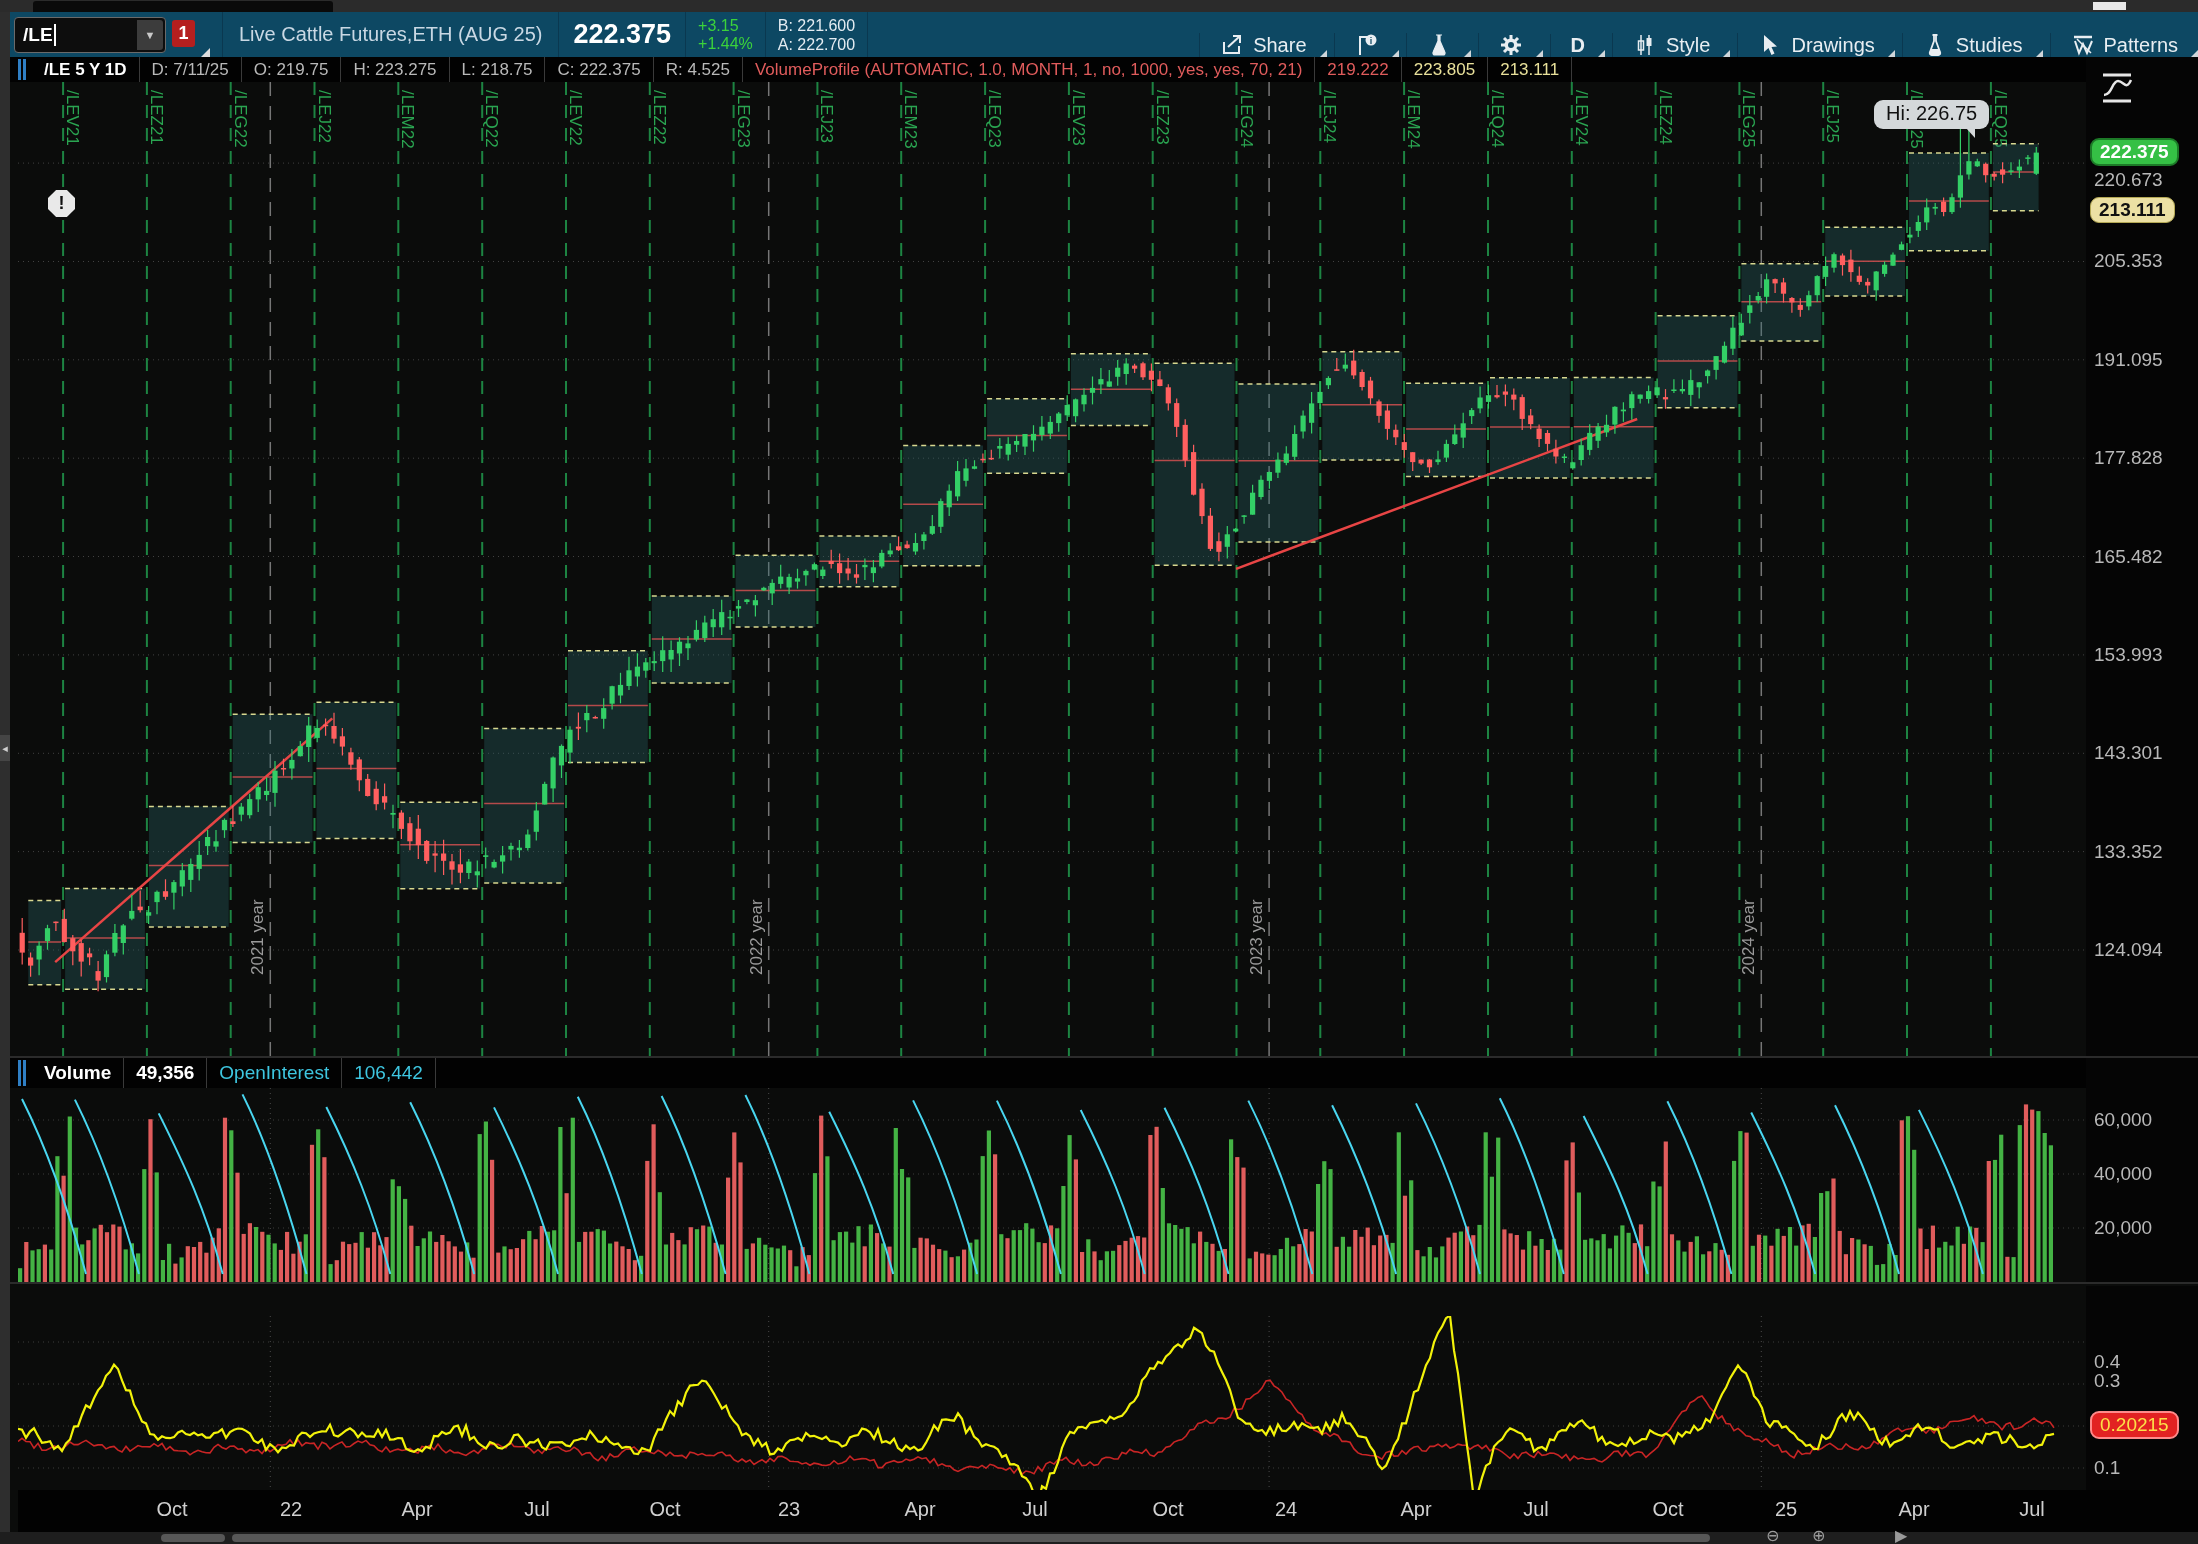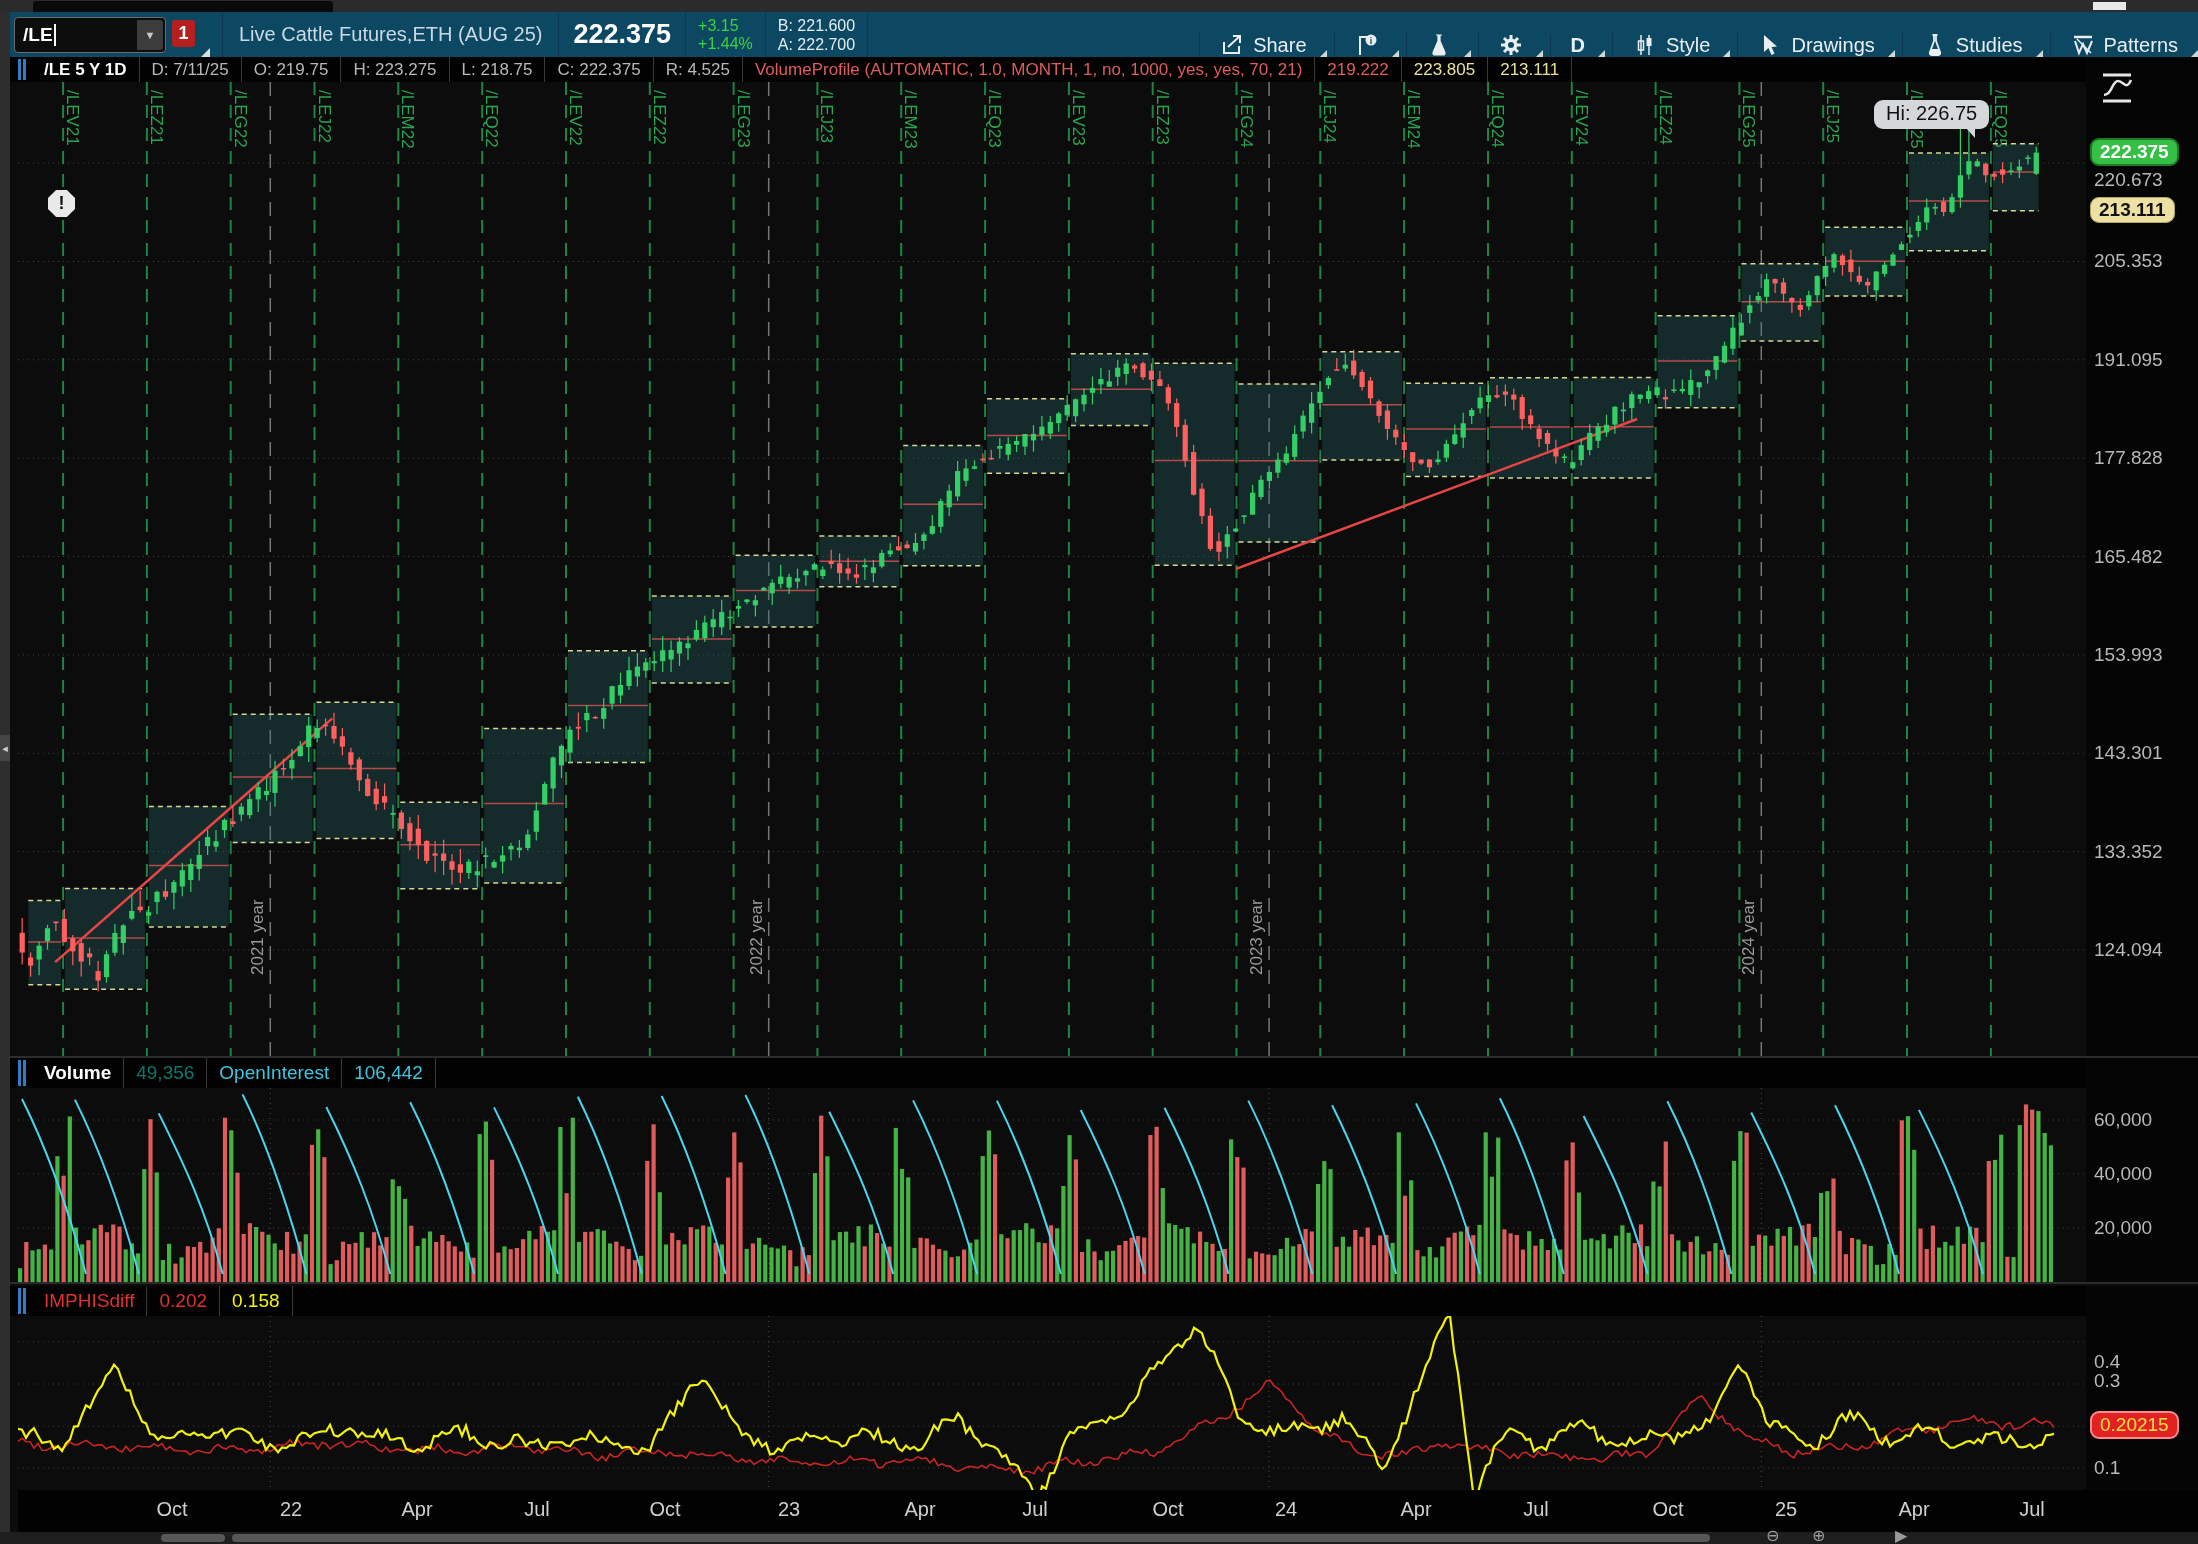--- a/index.html
+++ b/index.html
@@ -30,21 +30,21 @@
   
   .hdr-row{background:#020202;display:flex;align-items:stretch;color:#b9b9b9;font-size:17px;}
   .hdr-row .blue-tick{width:10px;margin:2px 4px 2px 18px;background:linear-gradient(90deg,#2f7fc4 3px,transparent 3px,transparent 5px,#2f7fc4 5px,#2f7fc4 8px,transparent 8px);}
   .cell{display:flex;align-items:center;padding:12px 12px;border-right:1px solid #3a3a3a;white-space:nowrap;}
   .cell:first-of-type{border-left:1px solid #3a3a3a;}
   .chart-hdr{left:0;top:57px;width:2198px;height:25px;}
   .w{color:#fff;font-weight:bold;}
   .red{color:#e05c5c;}
   .yel{color:#e8e09a;}
   .cyan{color:#3ec6e0;}
-  .gray{color:#0f766e;}
+  .gray{color:#ffffff;font-weight:bold;}
   .vol-hdr{left:0;top:1058px;width:2198px;height:30px;font-size:19px;}
   .imp-hdr{left:0;top:1286px;width:2198px;height:30px;font-size:19px;}
   .divider{left:0;width:2198px;height:2px;background:#2b2b2b;}
   
   .plot{left:18px;overflow:hidden;background:#0b0c0b;}
   .axis-col{left:2086px;width:112px;background:#050505;color:#b8b8b8;font-size:19px;overflow:hidden;}
   .axis-tick{position:absolute;left:8px;white-space:nowrap;}
   .badge{position:absolute;left:4px;padding:1px 8px;border-radius:9px;font-size:19px;font-weight:bold;white-space:nowrap;}
   .badge-green{background:#35c045;border:2px solid #1c7a27;color:#fff;}
   .badge-yellow{background:#ece0a4;border:1px solid #b4a855;color:#111;}
@@ -1231,26 +1231,20 @@
       </svg>
     </div>
   <div class="abs axis-col" id="vol-axis" style="top:1058px;height:224px;">
       <div class="axis-tick" style="top:51px;">60,000</div>
       <div class="axis-tick" style="top:105px;">40,000</div>
       <div class="axis-tick" style="top:159px;">20,000</div>
     </div>
 
   <div class="abs divider" style="top:1282px;"></div>
 
-  <div class="abs hdr-row imp-hdr">
-    <div class="blue-tick"></div>
-    <div class="cell" style="color:#e03030;">IMPHISdiff</div>
-    <div class="cell" style="color:#e03030;">0.202</div>
-    <div class="cell" style="color:#f2f20a;">0.158</div>
-  </div>
 
   <div class="abs plot" id="imp-plot" style="top:1316px;width:2068px;height:174px;">
       <svg width="2068" height="174" style="position:absolute;left:0;top:0;">
         <line x1="0" y1="26.0" x2="2068" y2="26.0" stroke="#3c3c3c" stroke-width="1" stroke-dasharray="1 4"></line>
         <line x1="0" y1="68.0" x2="2068" y2="68.0" stroke="#3c3c3c" stroke-width="1" stroke-dasharray="1 4"></line>
         <line x1="0" y1="110.0" x2="2068" y2="110.0" stroke="#3c3c3c" stroke-width="1" stroke-dasharray="1 4"></line>
         <line x1="0" y1="152.0" x2="2068" y2="152.0" stroke="#3c3c3c" stroke-width="1" stroke-dasharray="1 4"></line>
         <line x1="252.3" y1="0" x2="252.3" y2="174" stroke="#4a4a4a" stroke-width="1" stroke-dasharray="1 4"></line>
         <line x1="750.7" y1="0" x2="750.7" y2="174" stroke="#4a4a4a" stroke-width="1" stroke-dasharray="1 4"></line>
         <line x1="1251.1" y1="0" x2="1251.1" y2="174" stroke="#4a4a4a" stroke-width="1" stroke-dasharray="1 4"></line>

